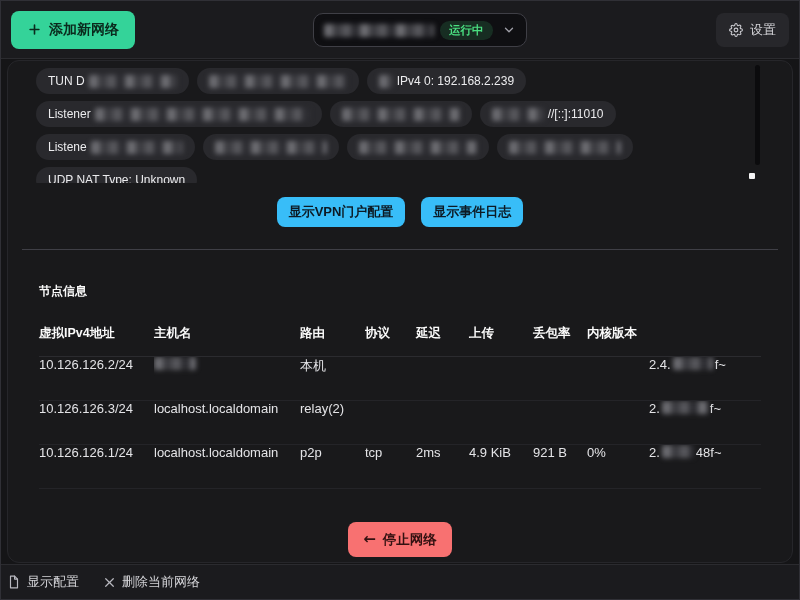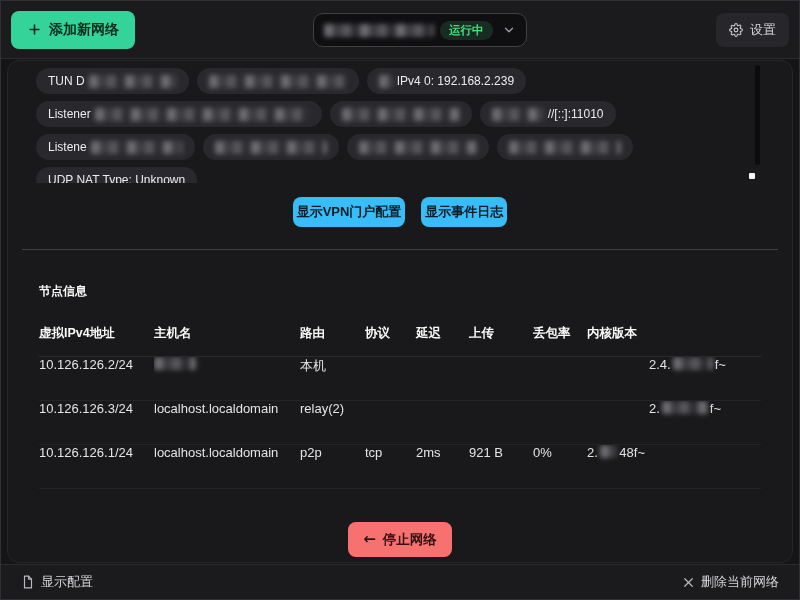--- a/index.html
+++ b/index.html
@@ -54,21 +54,21 @@
     background:#29292d; border-radius:999px; height:26px; padding:0 12px;
     display:inline-flex; align-items:center; gap:4px;
     font-size:12px; color:#ececee; white-space:nowrap; flex:0 0 auto;
   }
   .scroll-track { position:absolute; right:32px; top:4px; width:5px; height:100px;
                   background:#0b0b0d; border-radius:3px; }
   .scroll-thumb { position:absolute; right:37px; top:112px; width:6px; height:6px;
                   background:#f4f4f5; border-radius:1px; }
   
   .actions { margin-top:14px; display:flex; justify-content:center; gap:16px; }
-  .btn-blue { height:30px; padding:0 4px; background:#38bdf8; color:#0c1a24;
+  .btn-blue { height:30px; padding:0 12px; background:#38bdf8; color:#0c1a24;
               font-size:13px; font-weight:700; }
   .divider { margin:22px 14px 0; border:none; border-top:1px solid #3f3f46; }
   
   .section-title { margin:33px 0 0 31px; font-size:12px; font-weight:700; color:#fafafa; line-height:16px; }
   .peer-table { margin:14px 31px 0; }
   .peer-grid { display:grid;
     grid-template-columns:115px 146px 65px 51px 53px 64px 54px 62px minmax(0,1fr); }
   .peer-grid.head { border-bottom:1px solid #2b2b2f; }
   .peer-grid.head .th { padding:12px 4px 14px 0; font-size:12.5px; font-weight:700; color:#fafafa; white-space:nowrap; }
   .peer-grid.row { border-bottom:1px solid #242428; }
@@ -76,21 +76,21 @@
                        font-size:13px; color:#e4e4e7; white-space:nowrap; overflow:hidden; padding-right:4px; }
   
   .stop-row { margin-top:33px; display:flex; justify-content:center; }
   .btn-red { height:35px; padding:0 15px; background:#f87171; color:#331111;
              font-size:13.5px; font-weight:700; }
   .arrow { font-family:"DejaVu Sans", sans-serif; font-size:15px; line-height:1; }
   
   .footer {
     position:absolute; left:0; right:0; bottom:0; height:35px;
     background:#1b1b1e; border-top:1px solid #2b2b2f;
-    display:flex; align-items:center; padding:0 20px; gap:24px;justify-content:space-between;
+    display:flex; align-items:center; padding:0 6px; gap:24px;
   }
   .footer-item { display:inline-flex; align-items:center; gap:6px; cursor:pointer;
                  font-size:13px; color:#d4d4d8; }
   svg { display:block; }
 </style>
 </head>
 <body>
 
 <header class="topbar">
   <button class="btn btn-green">
@@ -251,20 +251,23 @@
           <div class="td">
             <span>p2p</span>
           </div>
           <div class="td">
             <span>tcp</span>
           </div>
           <div class="td">
             <span>2ms</span>
           </div>
           <div class="td">
+            <span>4.9 KiB</span>
+          </div>
+          <div class="td">
             <span>921 B</span>
           </div>
           <div class="td">
             <span>0%</span>
           </div>
           <div class="td">
             <span>2.</span>
             <span class="blur" style="width: 32px;"></span>
             <span>48f~</span>
           </div>

